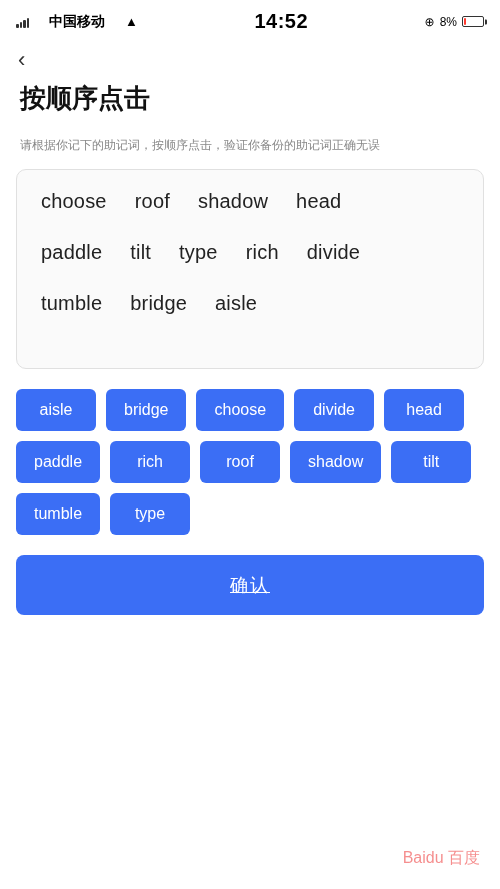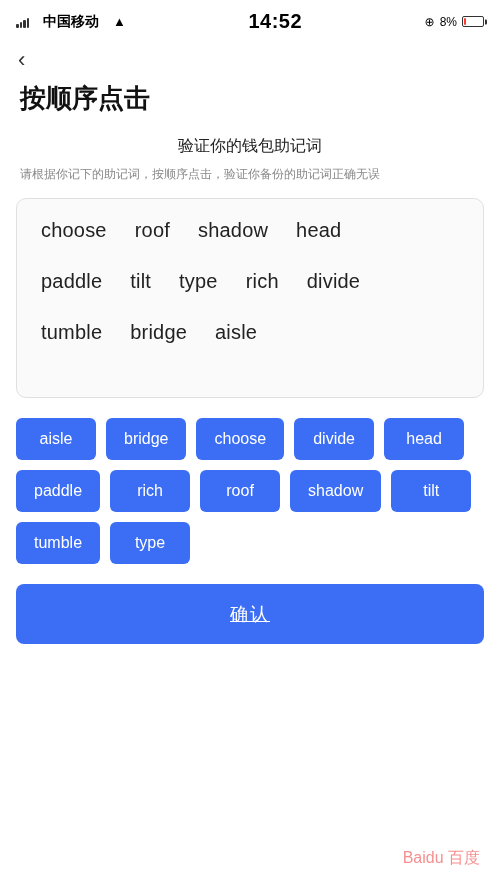--- a/index.html
+++ b/index.html
@@ -18,21 +18,21 @@
       display: flex;
       justify-content: space-between;
       align-items: center;
       padding: 10px 16px 6px;
       font-size: 13px;
       font-weight: 500;
     }
     .status-left {
       display: flex;
       align-items: center;
-      gap: 14px;
+      gap: 20px;
       font-size: 14px;
       font-weight: 600;
     }
     .status-center {
       font-size: 20px;
       font-weight: 600;
       letter-spacing: 0.5px;
     }
     .status-right {
       display: flex;
@@ -221,21 +221,20 @@
       <span class="battery-fill"></span>
     </span>
   </div>
 </div>
 
 <div class="back-btn">‹</div>
 
 <div class="page-title">按顺序点击</div>
 
 <div class="subtitle-section">
-  <div class="subtitle-main">验证你的钱包助记词</div>
   <div class="subtitle-desc">请根据你记下的助记词，按顺序点击，验证你备份的助记词正确无误</div>
 </div>
 
 <div class="word-grid-box">
   <div class="word-grid-line">
     <span class="word-item">choose</span>
     <span class="word-item">roof</span>
     <span class="word-item">shadow</span>
     <span class="word-item">head</span>
   </div>

